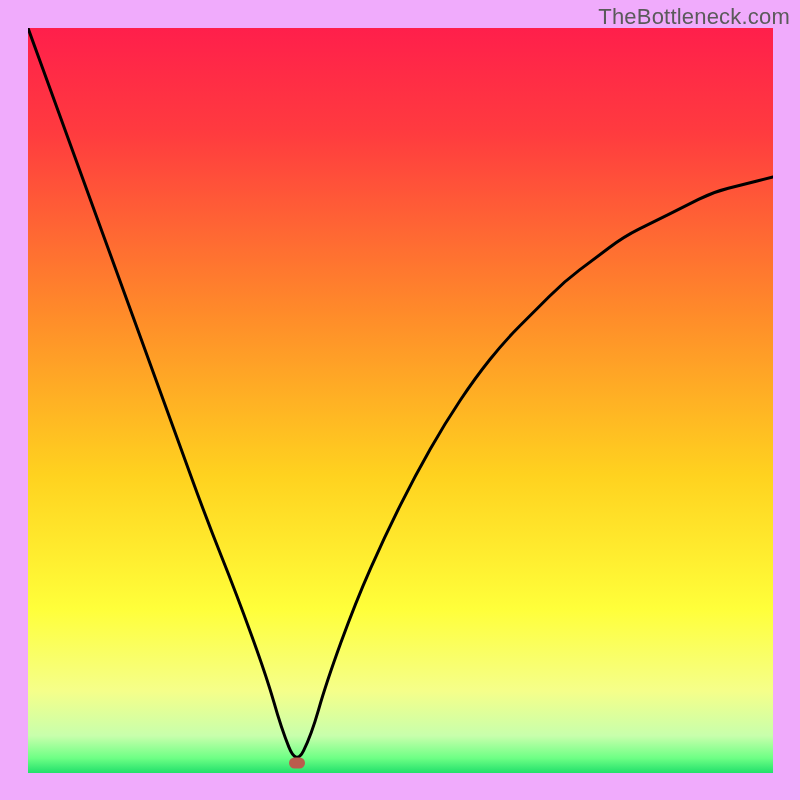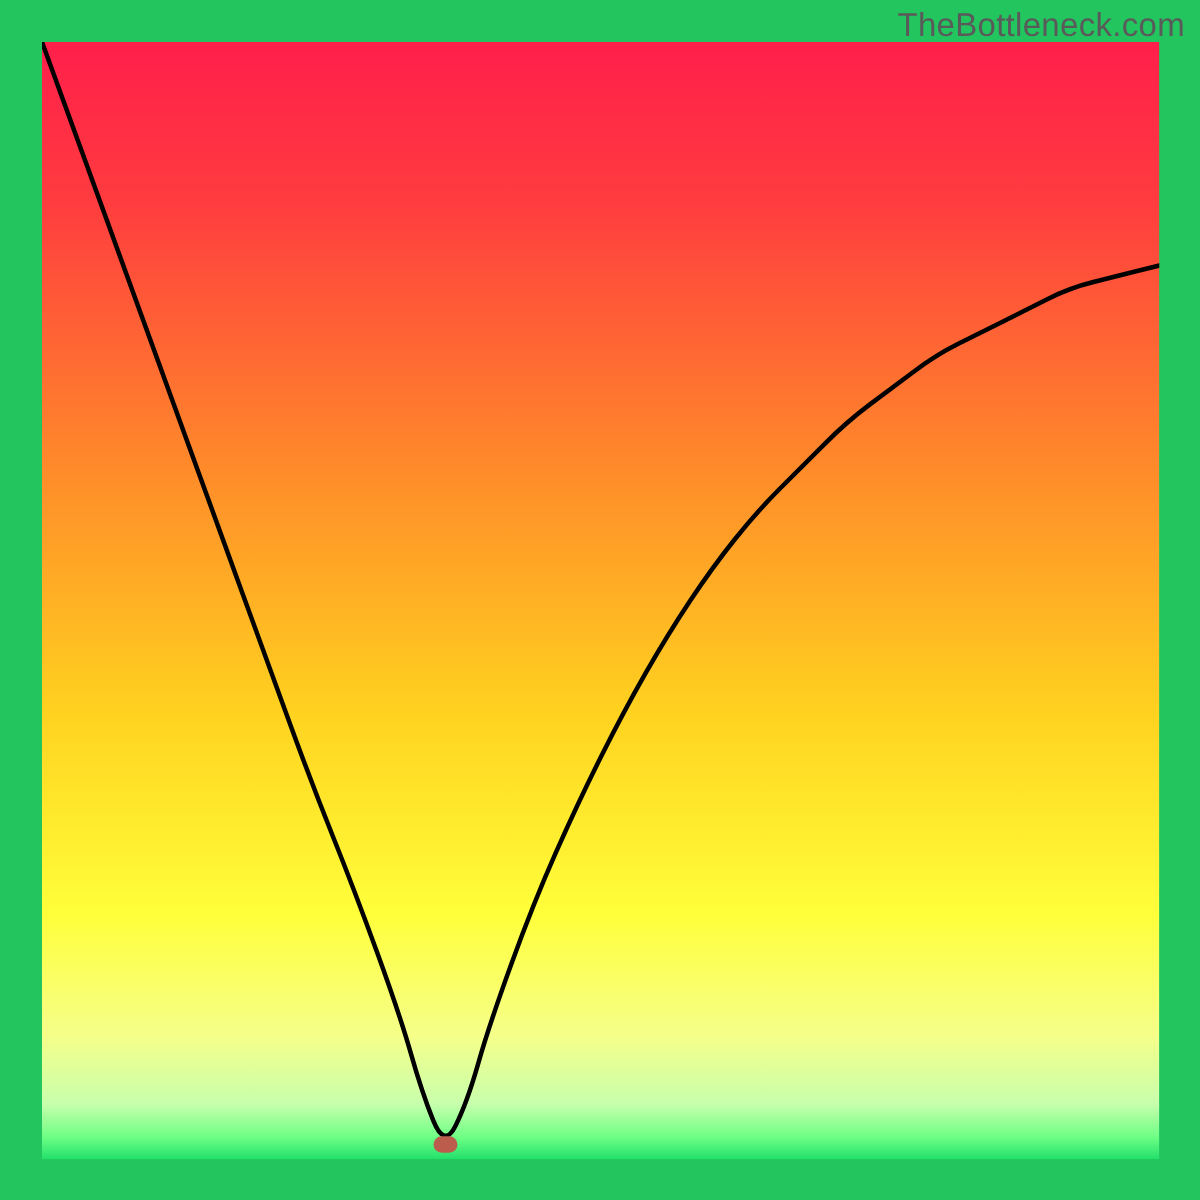--- a/index.html
+++ b/index.html
@@ -8,21 +8,21 @@
     width: 800px;
     height: 800px;
     background: #000;
     overflow: hidden;
     font-family: Arial, Helvetica, sans-serif;
   }
   .frame {
     position: relative;
     width: 800px;
     height: 800px;
-    background: #22c55e;
+    background: #f0abfc;
   }
   .plot-area {
     position: absolute;
     left: 28px;
     top: 28px;
     width: 745px;
     height: 745px;
     overflow: hidden;
   }
   .gradient {

